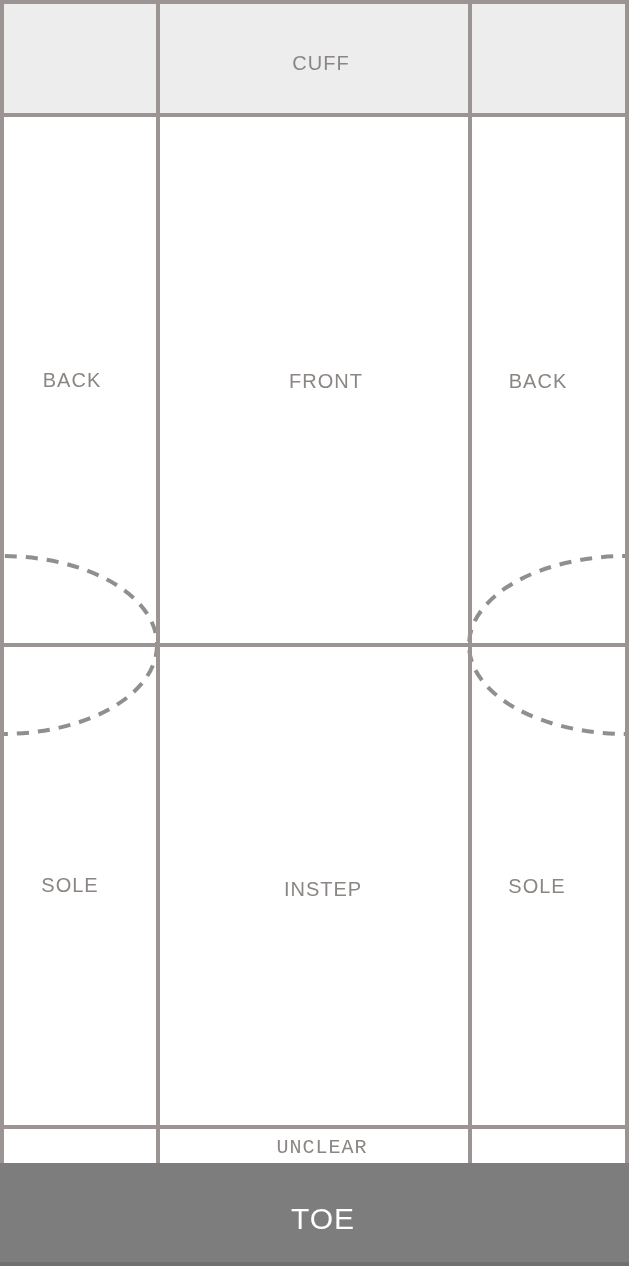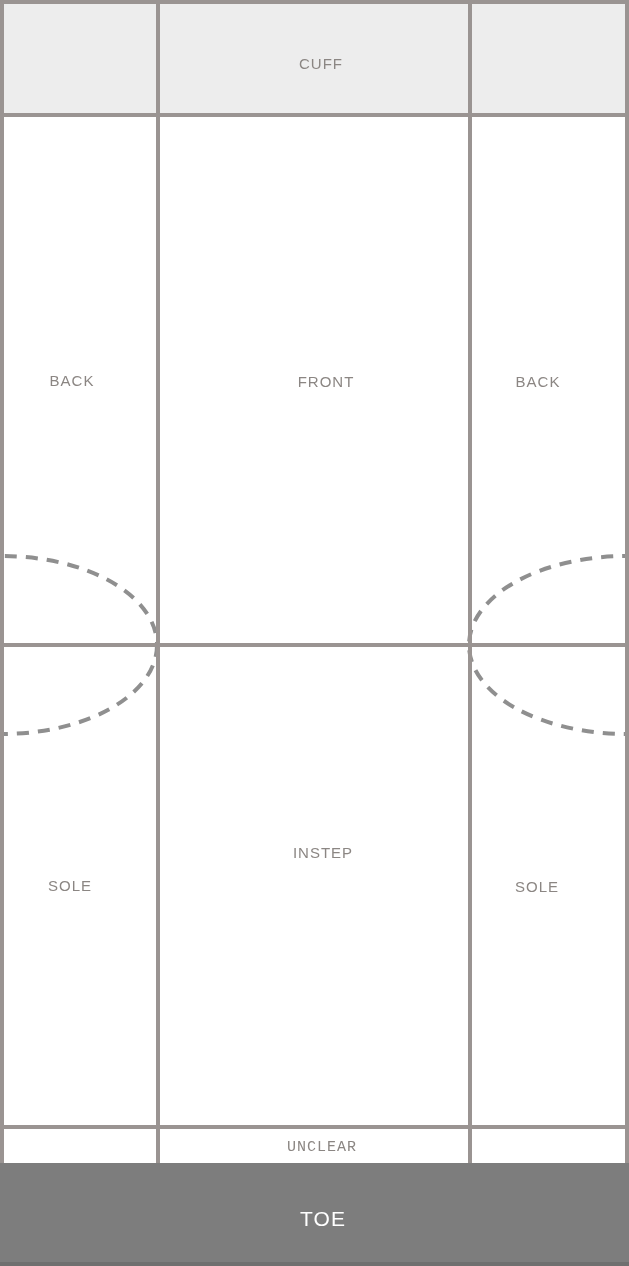--- a/index.html
+++ b/index.html
@@ -57,34 +57,34 @@
     left: 0; top: 0;
     width: 629px; height: 1266px;
     z-index: 2;
   }
 
   
   .lbl {
     position: absolute;
     transform: translate(-50%, -50%);
     color: #8b8683;
-    font-size: 15px;
+    font-size: 20px;
     letter-spacing: 1px;
     white-space: nowrap;
     z-index: 4;
   }
   .lbl-cuff    { left: 321px; top: 63px; }
   .lbl-back-l  { left: 72px;  top: 380px; }
   .lbl-front   { left: 326px; top: 381px; }
   .lbl-back-r  { left: 538px; top: 381px; }
   .lbl-sole-l  { left: 70px;  top: 885px; }
-  .lbl-instep  { left: 323px; top: 852px; }
+  .lbl-instep  { left: 323px; top: 889px; }
   .lbl-sole-r  { left: 537px; top: 886px; }
   .lbl-unclear { left: 322px; top: 1147px; font-family: Liberation Mono, monospace; }
-  .lbl-toe     { left: 323px; top: 1219px; color: #ffffff; font-size: 21px; }
+  .lbl-toe     { left: 323px; top: 1219px; color: #ffffff; font-size: 30px; }
 </style>
 </head>
 <body>
 
 <div class="canvas">
 
   <div class="cuff-band"></div>
   <div class="toe-band"></div>
   <div class="toe-band-bottom-edge"></div>
 

